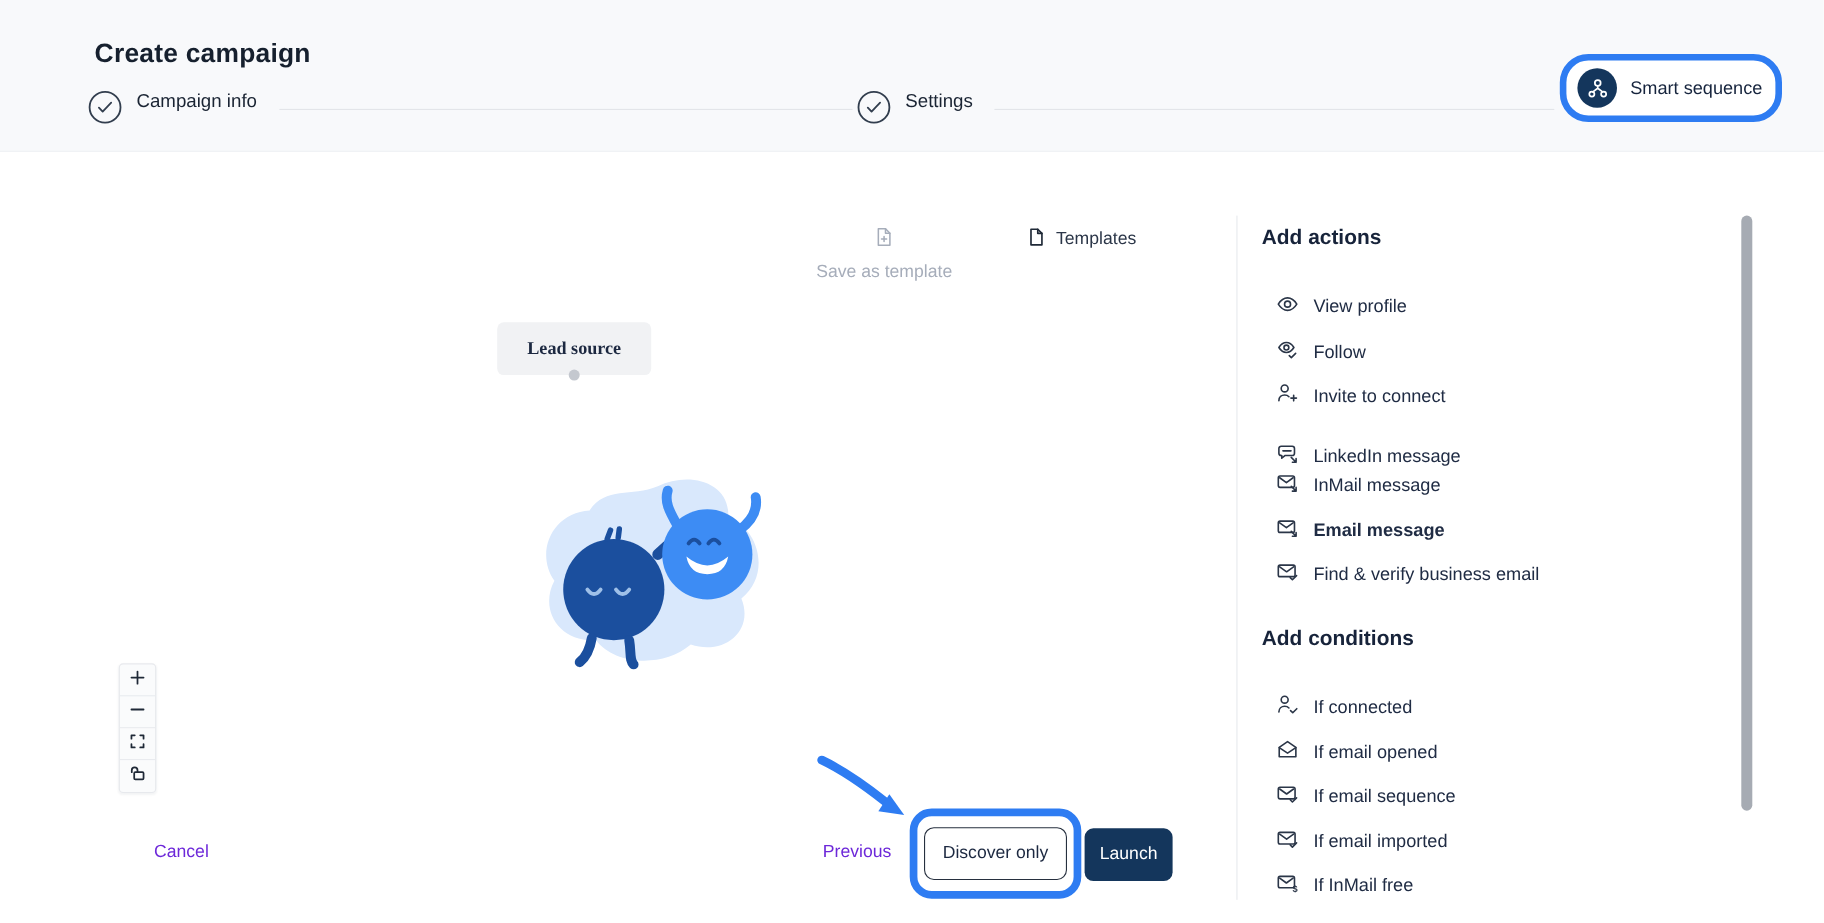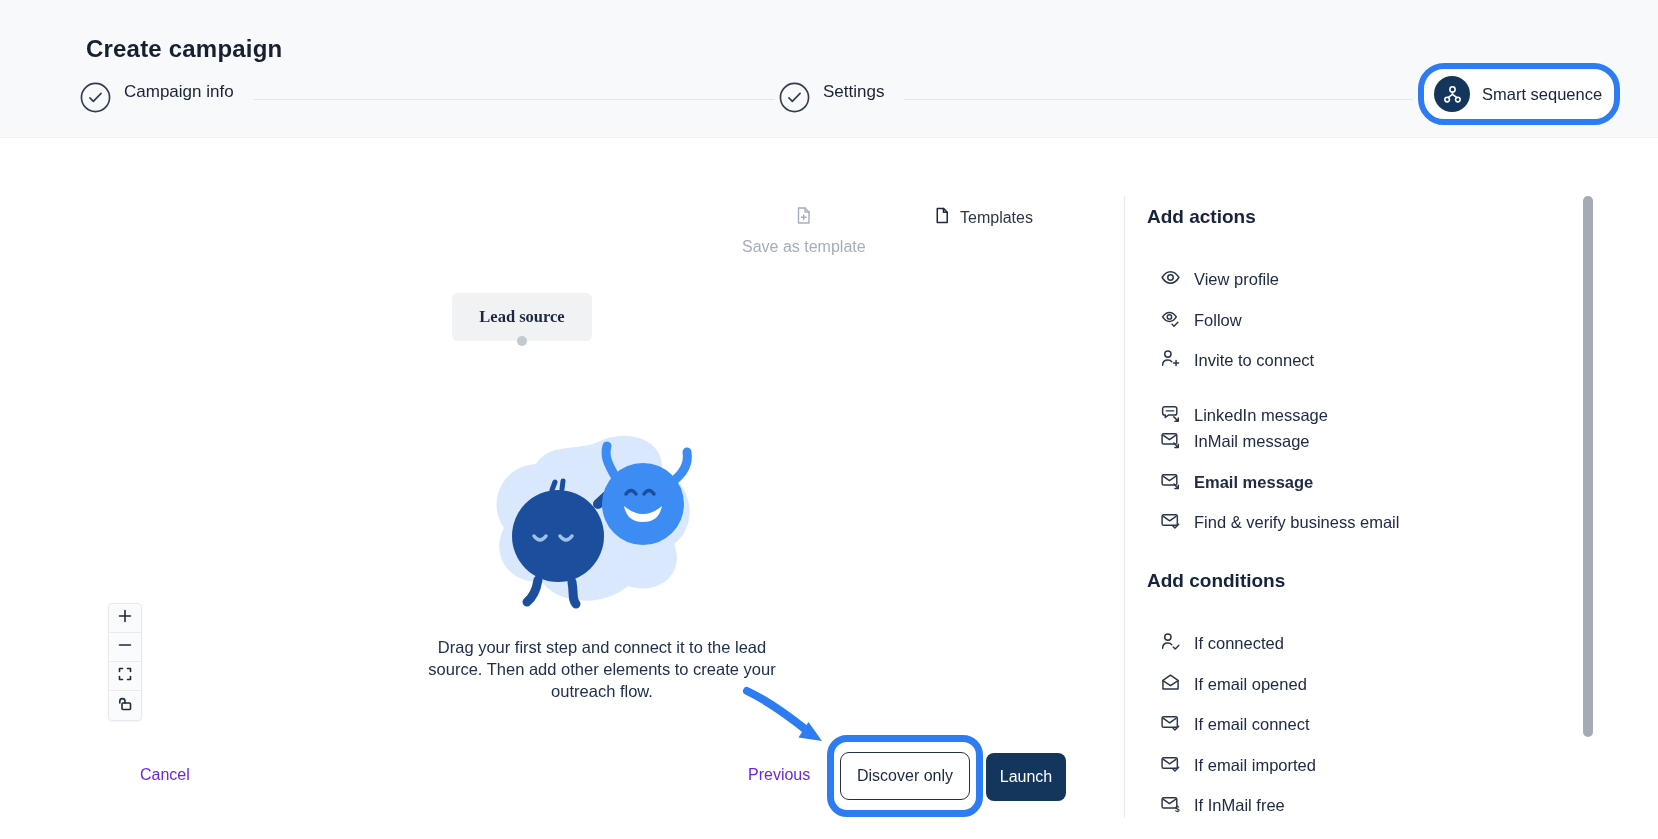--- a/index.html
+++ b/index.html
@@ -6,21 +6,21 @@
   body { background:#ffffff; font-family:"Liberation Sans", sans-serif; }
   .screen { position:relative; width:1658px; height:839px; background:#ffffff; overflow:hidden; }
 
   
   .header { position:absolute; left:0; top:0; width:1658px; height:138px; background:#F8F9FB; border-bottom:1px solid #EEF0F3; }
   .page-title { position:absolute; left:86px; top:18px; font-size:24px; font-weight:700; color:#16202E; letter-spacing:.2px;margin-top:17px; }
   .step { position:absolute; display:flex; align-items:flex-start; gap:13px; height:34px; }
   .step-label { font-size:17px; color:#1A2433; white-space:nowrap; }
   .step-check { width:31px; height:31px; }
   .connector { position:absolute; height:1px; background:#E3E5E9; top:99px; }
-  .smart-pill { position:absolute; left:1418px; top:63px; width:202px; height:62px; background:#ffffff;
+  .smart-pill { position:absolute; left:1418px; top:49px; width:202px; height:62px; background:#ffffff;
                 border:6px solid #2E7CF2; border-radius:26px; display:flex; align-items:center; gap:12px; padding-left:10px; }
   .smart-circle { width:36px; height:36px; border-radius:50%; background:#14365C; display:flex; align-items:center; justify-content:center; flex:0 0 auto; }
   .smart-label { font-size:16.5px; color:#16243D; font-weight:500; white-space:nowrap; }
 
   
   .tool-btn { position:absolute; top:206px; display:flex; align-items:center; gap:9px; font-size:16px; cursor:pointer; }
   .tool-save { left:742px; color:#A6ADBA;flex-direction:column; }
   .tool-templates { left:933px; color:#2B3648; }
 
   
@@ -140,25 +140,20 @@
 
       <g>
         <path d="M130 46 C122 32 118 24 121 14 M186 50 C197 42 203 32 201 20" stroke="#3D8CF4" stroke-width="9" fill="none" stroke-linecap="round"></path>
         <circle cx="157" cy="72" r="41" fill="#3D8CF4"></circle>
         <path d="M140 62 q5 -7 10 0 M158 62 q5 -7 10 0" stroke="#1B4F9E" stroke-width="3.5" fill="none" stroke-linecap="round"></path>
         <path d="M138 74 q19 16 38 0 q-3 16 -19 16 q-16 0 -19 -16 Z" fill="#ffffff"></path>
       </g>
     </svg>
   </div>
 
-  <div class="empty-text">
-    <div>Drag your first step and connect it to the lead</div>
-    <div>source. Then add other elements to create your</div>
-    <div>outreach flow.</div>
-  </div>
 
   <div class="zoom-panel">
     <div class="zoom-btn">
       <span><svg width="16" height="16" viewBox="0 0 16 16">
             <path class="ink-dark" d="M8 2.5 V13.5 M2.5 8 H13.5"></path>
           </svg></span>
     </div>
     <div class="zoom-btn">
       <span><svg width="16" height="16" viewBox="0 0 16 16">
             <path class="ink-dark" d="M2.5 8 H13.5"></path>
@@ -267,21 +262,21 @@
           <path class="ink" d="M2.8 8.3 L10 13 L17.2 8.3"></path>
         </svg></span>
     <span class="lbl">If email opened</span>
   </div>
   <div class="side-item" style="top:709px;">
     <span><svg width="21" height="21" viewBox="0 0 20 20">
           <rect class="ink" x="2" y="4.5" width="14.5" height="10" rx="1.5"></rect>
           <path class="ink" d="M3.2 6 L9.2 10.3 L15.2 6"></path>
           <path class="ink" d="M12.3 15.3 l1.9 1.9 L17.8 13.6"></path>
         </svg></span>
-    <span class="lbl">If email connect</span>
+    <span class="lbl">If email sequence</span>
   </div>
   <div class="side-item" style="top:750px;">
     <span><svg width="21" height="21" viewBox="0 0 20 20">
           <rect class="ink" x="2" y="4.5" width="14.5" height="10" rx="1.5"></rect>
           <path class="ink" d="M3.2 6 L9.2 10.3 L15.2 6"></path>
           <path class="ink" d="M12.3 15.3 l1.9 1.9 L17.8 13.6"></path>
         </svg></span>
     <span class="lbl">If email imported</span>
   </div>
   <div class="side-item" style="top:790px;">

